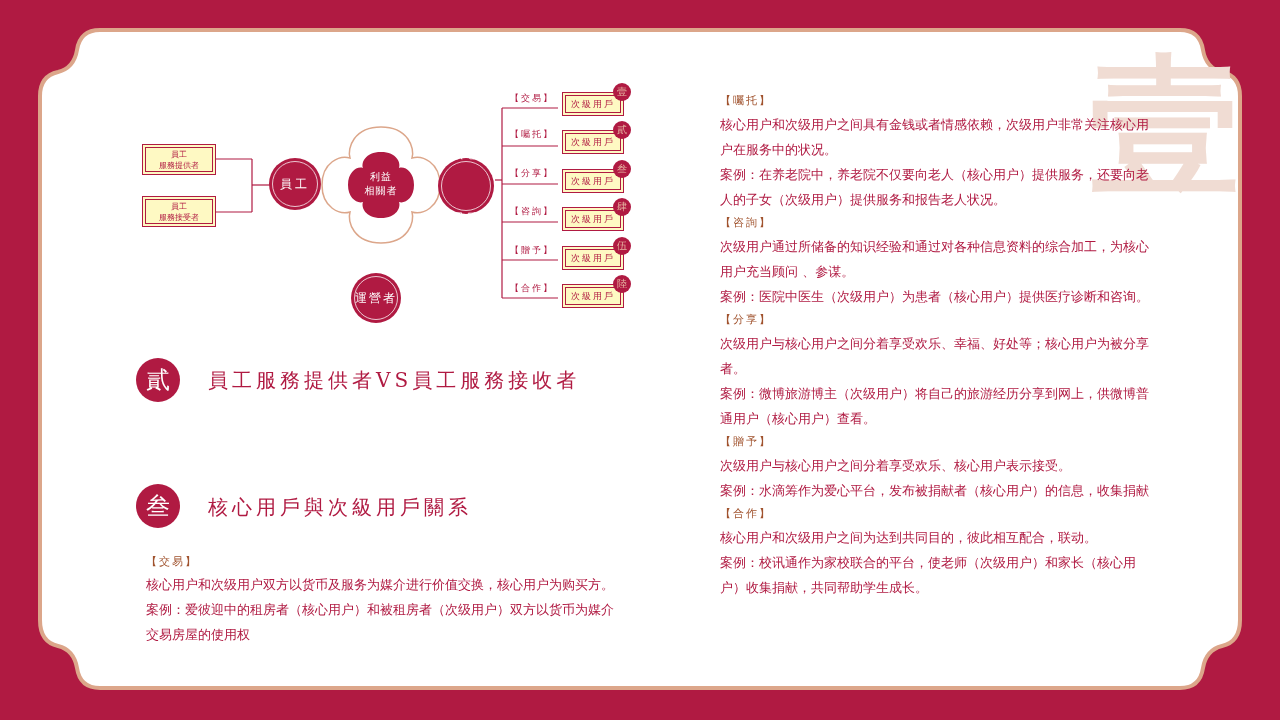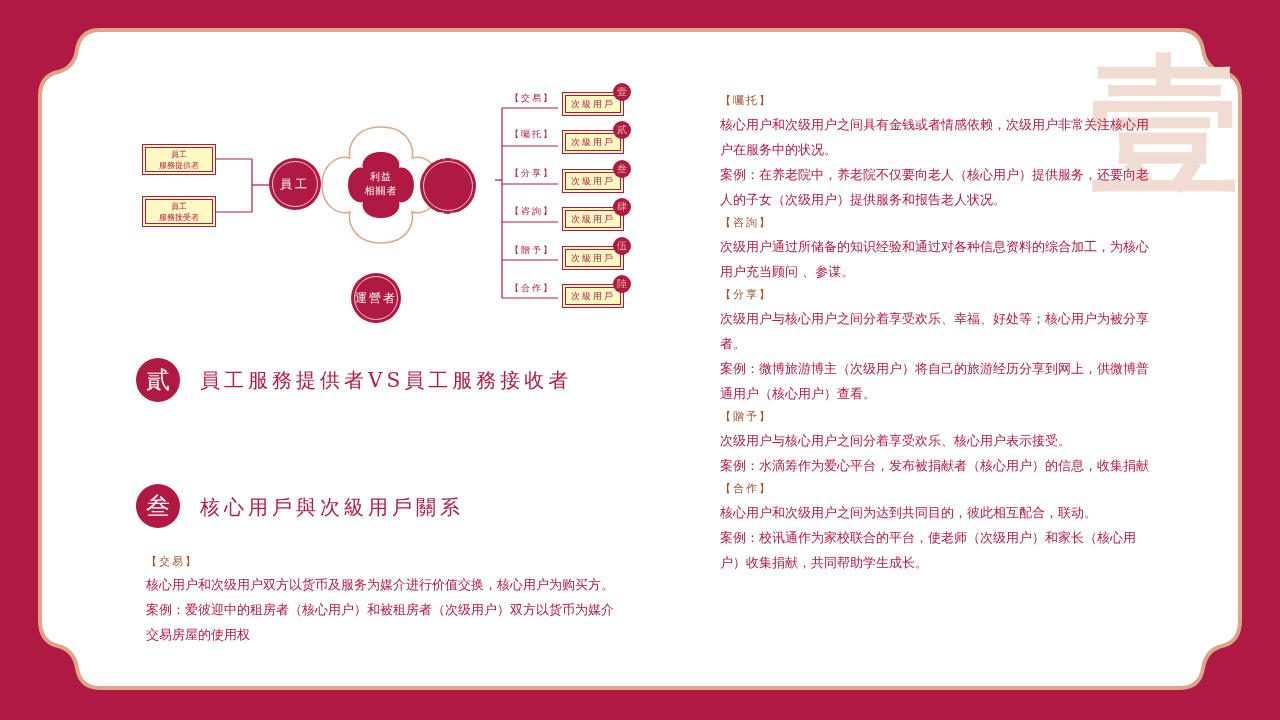--- a/index.html
+++ b/index.html
@@ -3,21 +3,21 @@
 <meta charset="utf-8">
 <style>
   html,body{margin:0;padding:0;}
   body{width:1280px;height:720px;overflow:hidden;background:#b01a42;position:relative;font-family:"DejaVu Sans","Liberation Sans",sans-serif;}
   .frame-svg{position:absolute;left:0;top:0;}
   .abs{position:absolute;}
   .watermark{position:absolute;left:1090px;top:40px;width:150px;height:170px;font-family:"DejaVu Serif",serif;font-size:150px;line-height:170px;color:#f0dcd3;text-align:center;font-weight:bold;z-index:1;}
   .content{position:absolute;left:0;top:0;width:1280px;height:720px;z-index:2;}
   .tag{font-family:"DejaVu Serif",serif;font-size:11px;color:#a0522d;letter-spacing:2px;}
   .body-text{font-size:13px;color:#b01a42;line-height:25px;}
-  .sec-title{font-family:"DejaVu Serif",serif;font-size:20px;color:#b01a42;letter-spacing:4px;}
+  .sec-title{font-family:"DejaVu Serif",serif;font-size:20px;color:#b01a42;letter-spacing:4px;margin-left:8px;}
   .sec-badge{position:absolute;width:44px;height:44px;border-radius:50%;background:#b01a42;color:#fff;font-family:"DejaVu Serif",serif;font-size:24px;line-height:44px;text-align:center;}
   .circle{position:absolute;border-radius:50%;background:#b01a42;color:#fff;font-family:"DejaVu Serif",serif;text-align:center;display:flex;align-items:center;justify-content:center;box-sizing:border-box;}
   .circle::after{content:"";position:absolute;left:3px;top:3px;right:3px;bottom:3px;border-radius:50%;border:1px solid rgba(255,255,255,0.75);}
   .box{position:absolute;background:#fef9c3;border:1px solid #b01a42;box-sizing:border-box;display:flex;align-items:center;justify-content:center;font-family:"DejaVu Serif",serif;color:#b01a42;text-align:center;}
   .box::after{content:"";position:absolute;left:2px;top:2px;right:2px;bottom:2px;border:1px solid #b01a42;}
   .sub-box{width:62px;height:24px;font-size:9px;letter-spacing:2px;}
   .num-badge{position:absolute;width:18px;height:18px;border-radius:50%;background:#b01a42;color:#e7b9a3;font-family:"DejaVu Serif",serif;font-size:10px;line-height:18px;text-align:center;}
   .branch-label{position:absolute;font-family:"DejaVu Serif",serif;font-size:9px;color:#b01a42;letter-spacing:2px;}
 </style>
 </head>
@@ -67,21 +67,21 @@
 
   <div class="abs" style="left:356px;top:170px;width:50px;text-align:center;color:#fff;font-family:'DejaVu Serif',serif;font-size:10px;line-height:14px;letter-spacing:1px;">
     <div>利益</div>
     <div>相關者</div>
   </div>
 
   <div class="circle" style="left:351px;top:243px;width:50px;height:50px;font-size:12px;letter-spacing:2px;margin-top:30px;">
     <span>運營者</span>
   </div>
 
-  <div class="circle" style="left:420px;top:158px;width:56px;height:56px;font-size:11px;line-height:16px;letter-spacing:3px;flex-direction:column;gap:47px;">
+  <div class="circle" style="left:438px;top:158px;width:56px;height:56px;font-size:11px;line-height:16px;letter-spacing:3px;flex-direction:column;gap:47px;">
     <span>核心</span>
     <span>用戶</span>
   </div>
 
   <div class="branch-label" style="left:510px;top:92px;">【交易】</div>
   <div class="branch-label" style="left:510px;top:128px;">【囑托】</div>
   <div class="branch-label" style="left:510px;top:167px;">【分享】</div>
   <div class="branch-label" style="left:510px;top:205px;">【咨詢】</div>
   <div class="branch-label" style="left:510px;top:244px;">【贈予】</div>
   <div class="branch-label" style="left:510px;top:282px;">【合作】</div>
@@ -129,20 +129,21 @@
       <div class="tag" style="line-height:22px;">【囑托】</div>
       <div class="body-text">核心用户和次级用户之间具有金钱或者情感依赖，次级用户非常关注核心用</div>
       <div class="body-text">户在服务中的状况。</div>
       <div class="body-text">案例：在养老院中，养老院不仅要向老人（核心用户）提供服务，还要向老</div>
       <div class="body-text">人的子女（次级用户）提供服务和报告老人状况。</div>
     </div>
     <div>
       <div class="tag" style="line-height:22px;">【咨詢】</div>
       <div class="body-text">次级用户通过所储备的知识经验和通过对各种信息资料的综合加工，为核心</div>
       <div class="body-text">用户充当顾问 、参谋。</div>
+      <div class="body-text">案例：医院中医生（次级用户）为患者（核心用户）提供医疗诊断和咨询。</div>
     </div>
     <div>
       <div class="tag" style="line-height:22px;">【分享】</div>
       <div class="body-text">次级用户与核心用户之间分着享受欢乐、幸福、好处等；核心用户为被分享</div>
       <div class="body-text">者。</div>
       <div class="body-text">案例：微博旅游博主（次级用户）将自己的旅游经历分享到网上，供微博普</div>
       <div class="body-text">通用户（核心用户）查看。</div>
     </div>
     <div>
       <div class="tag" style="line-height:22px;">【贈予】</div>

